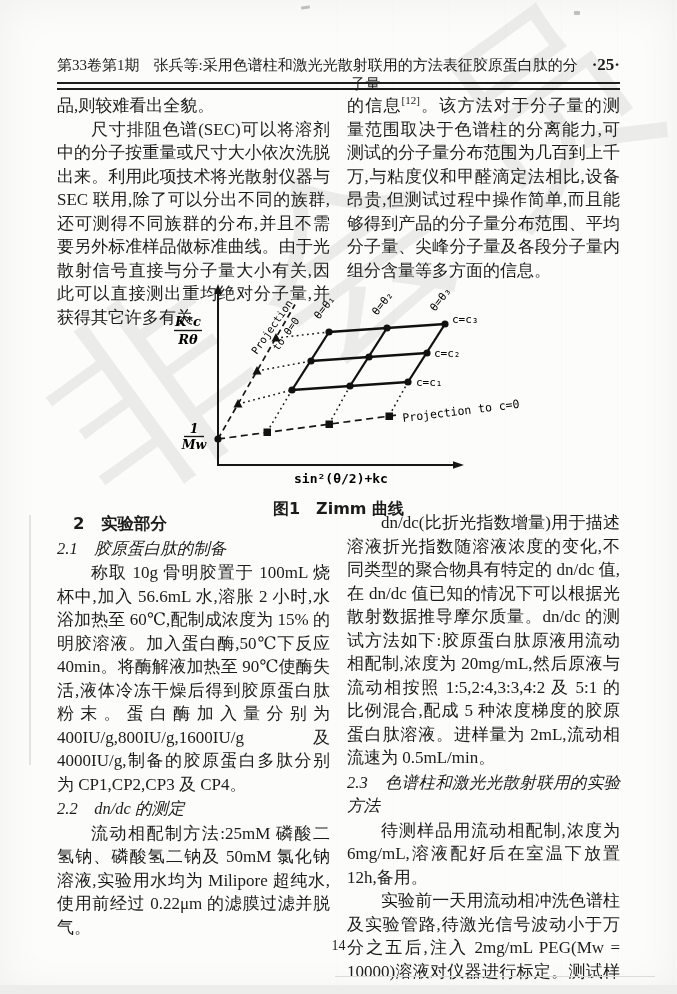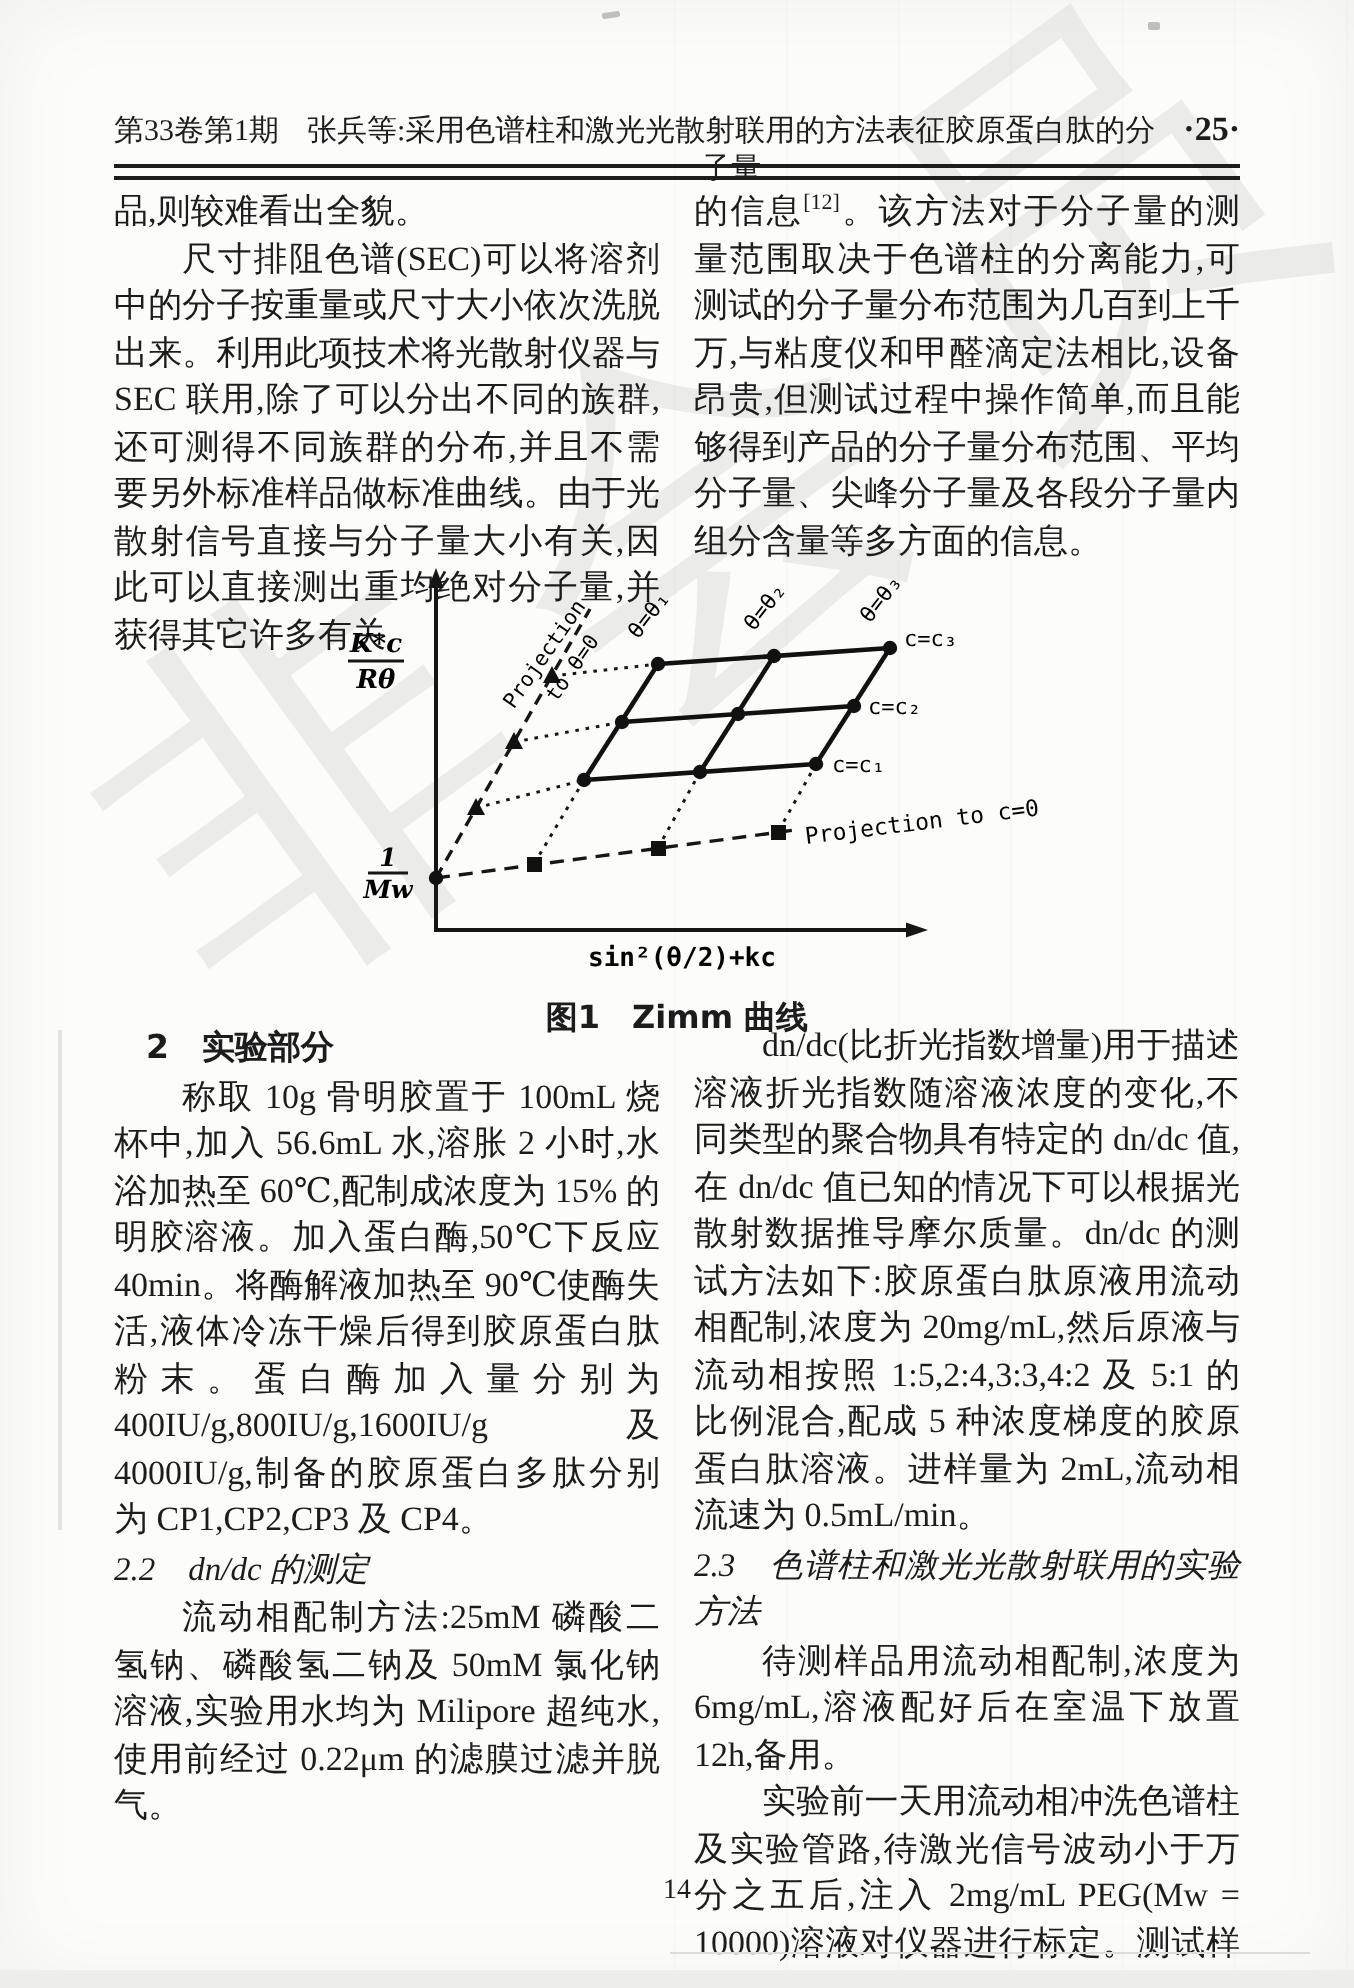--- a/index.html
+++ b/index.html
@@ -171,20 +171,21 @@
         <text class="fig-mono" x="267" y="113" font-size="11">c=c₁</text>
         <text class="fig-mono" x="285" y="84" font-size="11">c=c₂</text>
         <text class="fig-mono" x="303" y="50" font-size="11">c=c₃</text>
       </svg>
       <div class="fig-caption">图1　Zimm 曲线</div>
     </div>
 
     <div class="cols cols-bottom">
       <div class="col">
         <p class="sec-h1">2　实验部分</p>
+        <p class="sec-h2">2.1　胶原蛋白肽的制备</p>
         <p class="para ind">称取 10g 骨明胶置于 100mL 烧杯中,加入 56.6mL 水,溶胀 2 小时,水浴加热至 60℃,配制成浓度为 15% 的明胶溶液。加入蛋白酶,50℃下反应 40min。将酶解液加热至 90℃使酶失活,液体冷冻干燥后得到胶原蛋白肽粉末。蛋白酶加入量分别为 400IU/g,800IU/g,1600IU/g 及 4000IU/g,制备的胶原蛋白多肽分别为 CP1,CP2,CP3 及 CP4。</p>
         <p class="sec-h2">2.2　dn/dc 的测定</p>
         <p class="para ind">流动相配制方法:25mM 磷酸二氢钠、磷酸氢二钠及 50mM 氯化钠溶液,实验用水均为 Milipore 超纯水,使用前经过 0.22μm 的滤膜过滤并脱气。</p>
       </div>
       <div class="col">
         <p class="para ind">dn/dc(比折光指数增量)用于描述溶液折光指数随溶液浓度的变化,不同类型的聚合物具有特定的 dn/dc 值,在 dn/dc 值已知的情况下可以根据光散射数据推导摩尔质量。dn/dc 的测试方法如下:胶原蛋白肽原液用流动相配制,浓度为 20mg/mL,然后原液与流动相按照 1:5,2:4,3:3,4:2 及 5:1 的比例混合,配成 5 种浓度梯度的胶原蛋白肽溶液。进样量为 2mL,流动相流速为 0.5mL/min。</p>
         <p class="sec-h2">2.3　色谱柱和激光光散射联用的实验方法</p>
         <p class="para ind">待测样品用流动相配制,浓度为 6mg/mL,溶液配好后在室温下放置 12h,备用。</p>
         <p class="para ind">实验前一天用流动相冲洗色谱柱及实验管路,待激光信号波动小于万分之五后,注入 2mg/mL PEG(Mw = 10000)溶液对仪器进行标定。测试样品进样量为 200μL,流动相流速为 0.5mL/min。色谱柱出口连接激光光散射仪(美国怀雅特公司)及示差光散射仪(美国怀雅特公司),柱温为 40℃,高于明胶的凝胶点,</p>
       </div>

